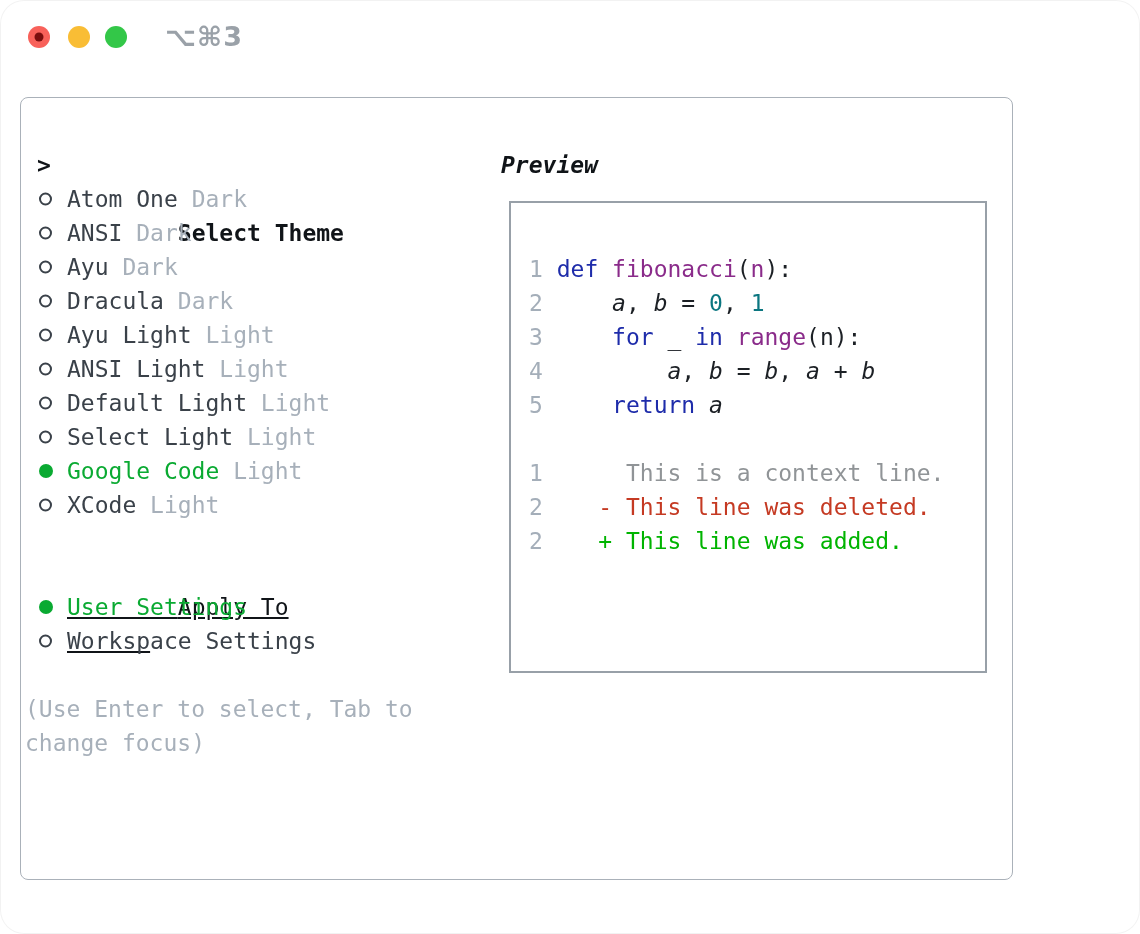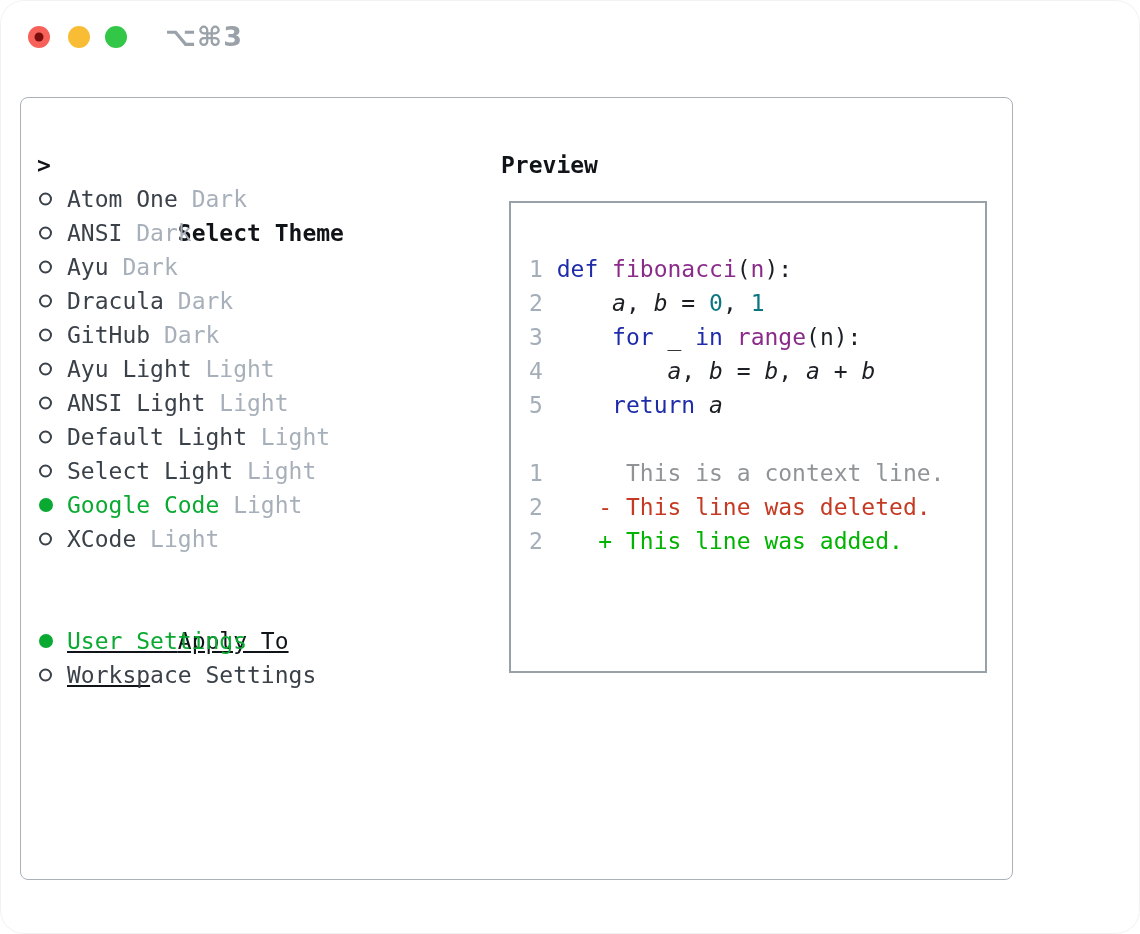--- a/index.html
+++ b/index.html
@@ -96,20 +96,21 @@
     color: var(--muted);
     white-space: normal;
     word-break: normal;
   }
   
   .preview-title {
     position: absolute; left: 480px; top: 49.5px;
     height: 34px; line-height: 34px;
     font-size: 23px; font-weight: bold;
     color: var(--header-text);
+    font-style: italic;
   }
   .preview-box {
     position: absolute; left: 488px; top: 103px;
     width: 478px; height: 472px;
     border: 2px solid var(--box-border);
     background: #ffffff;
     box-sizing: border-box;
     padding: 49px 0 0 18px;
     overflow: hidden;
   }
@@ -149,21 +150,20 @@
       <div class="row row-header">
         <span class="marker-chevron">&gt;</span>
         <span>Select Theme</span>
       </div>
 
       <div id="theme-rows">
           <div class="row"><span class="marker-circle"></span><span class="theme-name">Atom One</span><span class="theme-variant"> Dark</span></div>
           <div class="row"><span class="marker-circle"></span><span class="theme-name">ANSI</span><span class="theme-variant"> Dark</span></div>
           <div class="row"><span class="marker-circle"></span><span class="theme-name">Ayu</span><span class="theme-variant"> Dark</span></div>
           <div class="row"><span class="marker-circle"></span><span class="theme-name">Dracula</span><span class="theme-variant"> Dark</span></div>
-          <div class="row"><span class="marker-circle"></span><span class="theme-name">GitHub</span><span class="theme-variant"> Dark</span></div>
           <div class="row"><span class="marker-circle"></span><span class="theme-name">Ayu Light</span><span class="theme-variant"> Light</span></div>
           <div class="row"><span class="marker-circle"></span><span class="theme-name">ANSI Light</span><span class="theme-variant"> Light</span></div>
           <div class="row"><span class="marker-circle"></span><span class="theme-name">Default Light</span><span class="theme-variant"> Light</span></div>
           <div class="row"><span class="marker-circle"></span><span class="theme-name">Select Light</span><span class="theme-variant"> Light</span></div>
           <div class="row"><span class="marker-circle filled"></span><span class="theme-name selected">Google Code</span><span class="theme-variant"> Light</span></div>
           <div class="row"><span class="marker-circle"></span><span class="theme-name">XCode</span><span class="theme-variant"> Light</span></div>
         </div>
 
       <div class="spacer-row"></div>
 
@@ -171,20 +171,21 @@
         <span>Apply To</span>
       </div>
 
       <div id="apply-rows">
           <div class="row"><span class="marker-circle filled"></span><span class="option-label selected">User Settings</span></div>
           <div class="row"><span class="marker-circle"></span><span class="option-label">Workspace Settings</span></div>
         </div>
 
       <div class="spacer-row"></div>
 
+      <div class="help-text">(Use Enter to select, Tab to change focus)</div>
     </div>
 
     <div class="preview-title">Preview</div>
 
     <div class="preview-box">
       <div id="code-lines">
           <div class="code-line"><span class="ln">1 </span><span class="kw">def</span><span class="pl"> </span><span class="fn">fibonacci</span><span class="pl">(</span><span class="fn">n</span><span class="pl">):</span></div>
           <div class="code-line"><span class="ln">2 </span><span class="pl">    </span><span class="var">a</span><span class="pl">, </span><span class="var">b</span><span class="pl"> = </span><span class="num">0</span><span class="pl">, </span><span class="num">1</span></div>
           <div class="code-line"><span class="ln">3 </span><span class="pl">    </span><span class="kw">for</span><span class="pl"> </span><span class="var">_</span><span class="pl"> </span><span class="kw">in</span><span class="pl"> </span><span class="fn">range</span><span class="pl">(n):</span></div>
           <div class="code-line"><span class="ln">4 </span><span class="pl">        </span><span class="var">a</span><span class="pl">, </span><span class="var">b</span><span class="pl"> = </span><span class="var">b</span><span class="pl">, </span><span class="var">a</span><span class="pl"> + </span><span class="var">b</span></div>

